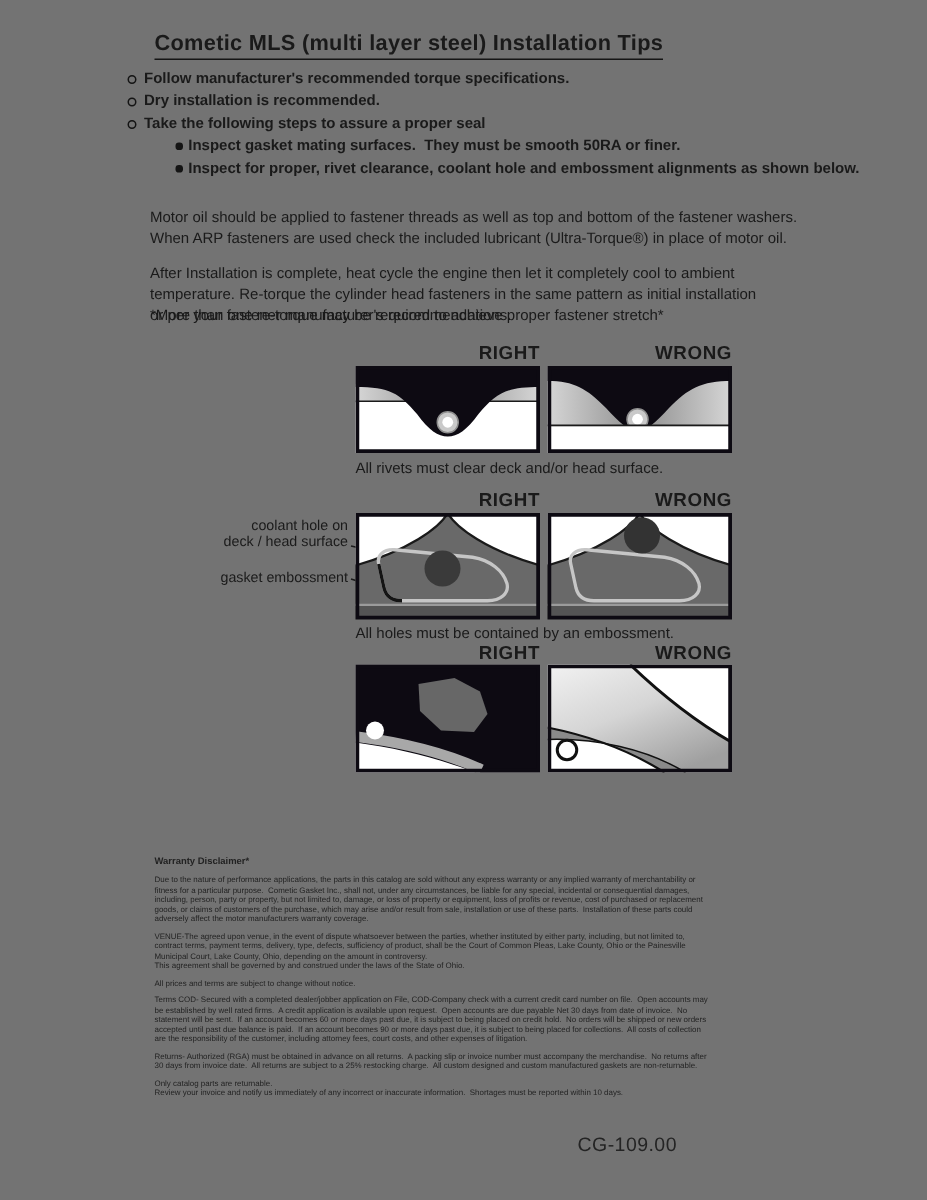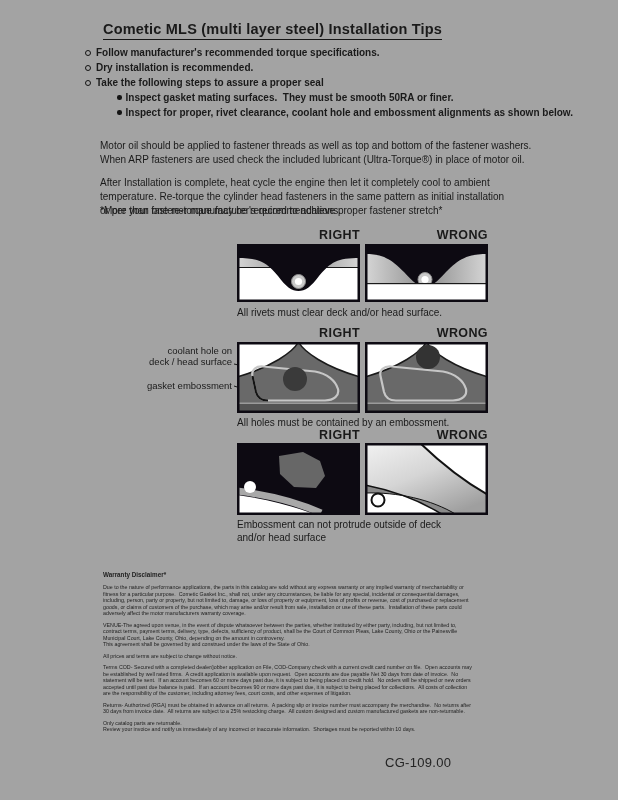--- a/index.html
+++ b/index.html
@@ -1,16 +1,16 @@
 <!DOCTYPE html>
 <html><head>
 <meta charset="utf-8">
 <style>
   html,body{margin:0;padding:0;background:#e8e8e8;}
-  .page{position:relative;width:618px;height:800px;background:#a3a3a3;overflow:hidden;
+  .page{position:relative;width:618px;height:800px;background:#737373;overflow:hidden;
         font-family:"Liberation Sans", sans-serif;color:#1a1a1a;}
   .abs{position:absolute;}
   .doc-title{font-size:14.5px;font-weight:bold;letter-spacing:.2px;border-bottom:1.6px solid #151515;
              padding-bottom:2px;margin:0;display:inline-block;}
   .b-row{display:flex;align-items:center;height:15px;font-size:10px;white-space:pre;}
   .b-circ{width:4px;height:4px;border:1px solid #141414;border-radius:50%;margin-right:5px;flex:0 0 auto;}
   .b-sub{margin-left:32px;}
   .b-dot{width:4.5px;height:4.5px;background:#141414;border-radius:50%;margin-right:4px;flex:0 0 auto;}
   .h2{font-size:12.5px;font-weight:bold;margin:0;}
   .body-p{font-size:10px;line-height:14px;margin:0;white-space:pre;}
@@ -156,22 +156,20 @@
     <rect x="0" y="0" width="123" height="72" fill="#fff"></rect>
     <path d="M0,0 L55,0 C80,24 102,40 123,52 L123,72 L78,72 C56,58 30,48 0,42 Z" fill="url(#f3g)"></path>
     <path d="M55,0 C80,24 102,40 123,52" stroke="#111" stroke-width="2" fill="none"></path>
     <path d="M0,42 C30,48 56,58 78,72 L92,72 C66,56 32,49 0,50 Z" fill="#8a8a8a"></path>
     <path d="M0,42 C30,48 56,58 78,72" stroke="#111" stroke-width="1.5" fill="none"></path>
     <path d="M0,50 C32,49 66,56 92,72" stroke="#111" stroke-width="1" fill="none"></path>
     <circle cx="13" cy="57" r="6.5" fill="#fff" stroke="#111" stroke-width="2"></circle>
     <rect x="1.25" y="1.25" width="120.5" height="69.5" fill="none" stroke="#0d0a12" stroke-width="2.5"></rect>
   </svg>
 
-  <div class="fig-caption abs" style="left:237px;top:518px;">Embossment can not protrude outside of deck
-and/or head surface</div>
 
   <div class="legal abs" style="left:103px;top:572px;">
     <p class="lg-head">Warranty Disclaimer*</p>
     <p>Due to the nature of performance applications, the parts in this catalog are sold without any express warranty or any implied warranty of merchantability or
 fitness for a particular purpose.  Cometic Gasket Inc., shall not, under any circumstances, be liable for any special, incidental or consequential damages,
 including, person, party or property, but not limited to, damage, or loss of property or equipment, loss of profits or revenue, cost of purchased or replacement
 goods, or claims of customers of the purchase, which may arise and/or result from sale, installation or use of these parts.  Installation of these parts could
 adversely affect the motor manufacturers warranty coverage.</p>
     <p>VENUE-The agreed upon venue, in the event of dispute whatsoever between the parties, whether instituted by either party, including, but not limited to,
 contract terms, payment terms, delivery, type, defects, sufficiency of product, shall be the Court of Common Pleas, Lake County, Ohio or the Painesville

